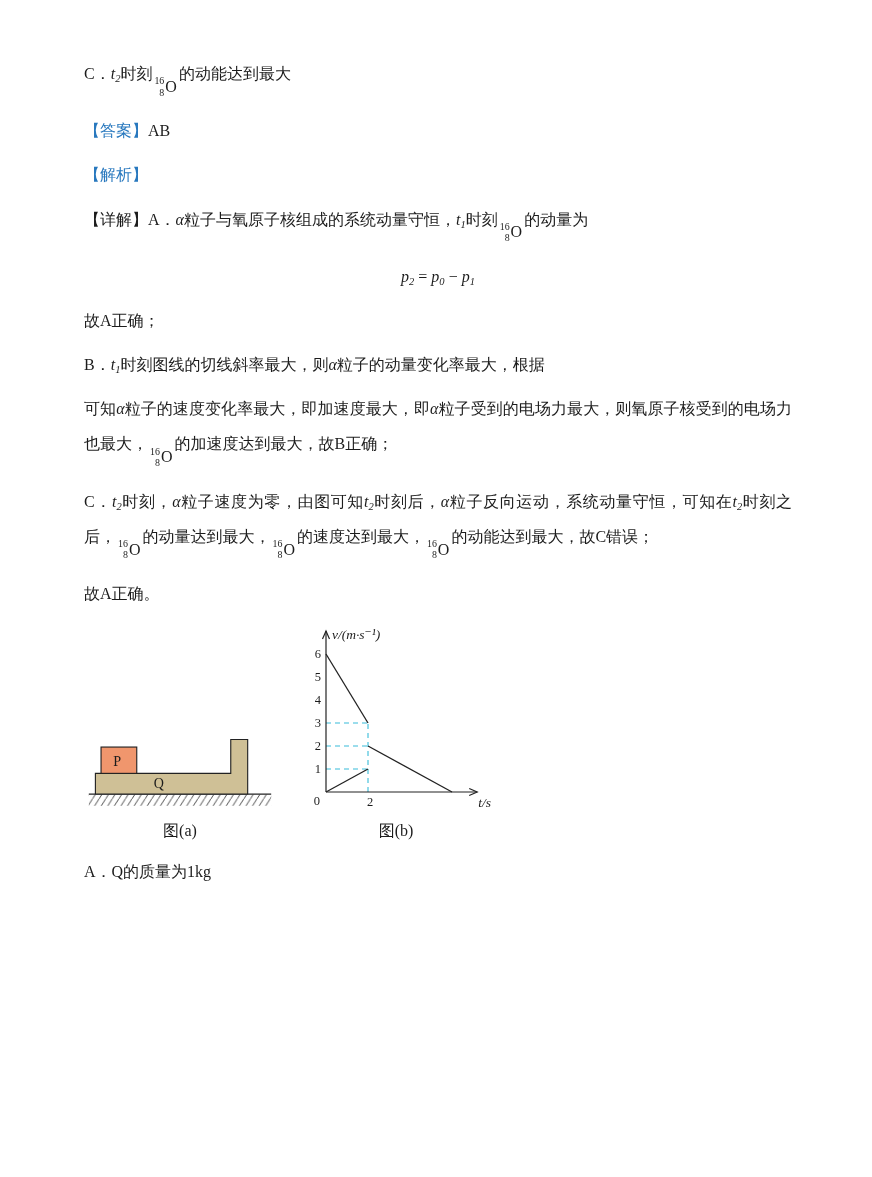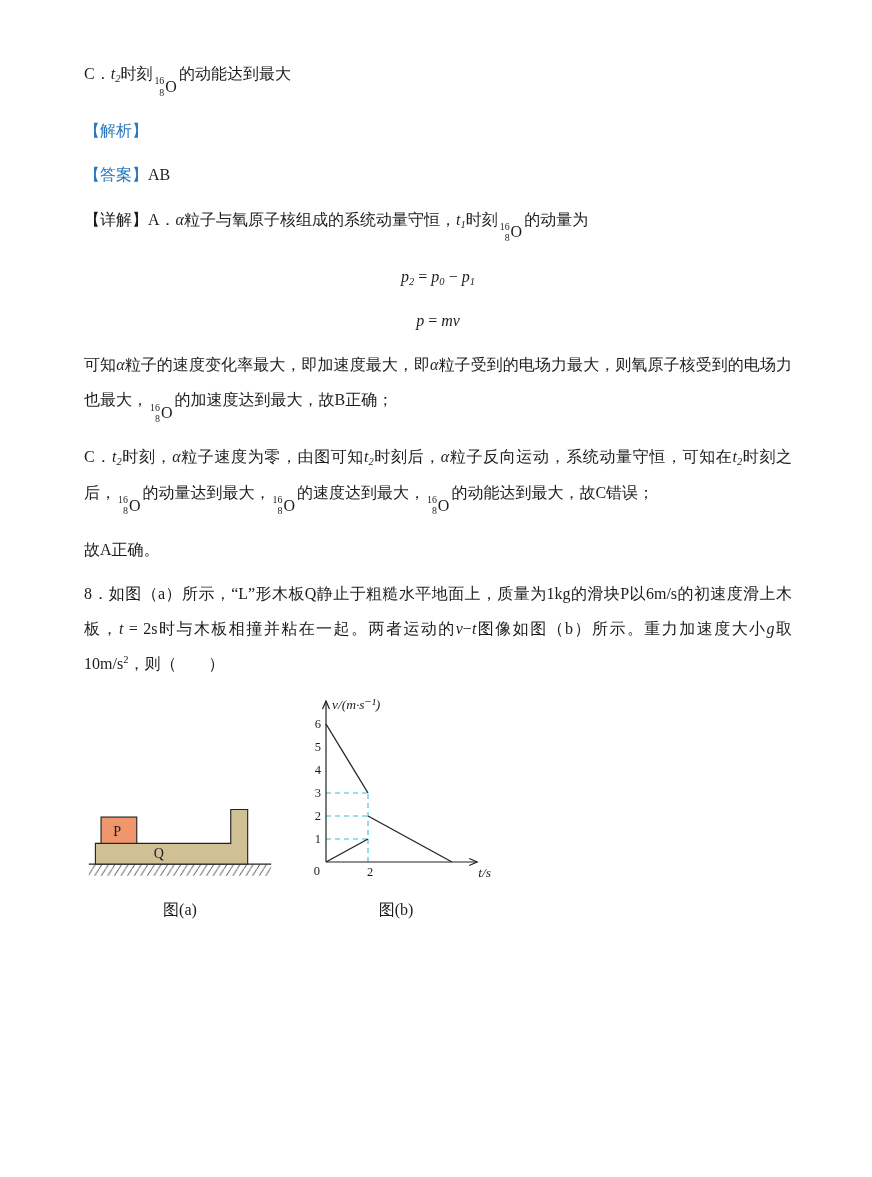--- a/index.html
+++ b/index.html
@@ -13,21 +13,21 @@
   p.formula{text-align:center;}
   .blue{color:var(--accent-blue,#2878be);}
   .var{font-style:italic;text-align:center;}
   sub,sup{font-size:0.66em;line-height:0;}
   sub{vertical-align:-0.3em;}
   sup{vertical-align:0.6em;}
   .iso{display:inline-flex;align-items:center;vertical-align:-0.34em;margin:0 2px;justify-content:flex-end;}
   .iso-sc{display:inline-flex;flex-direction:column;align-items:flex-end;font-size:0.62em;line-height:1.12;margin-right:1px;}
   .figures{display:flex;align-items:flex-end;gap:22px;margin:4px 0 12px 2px;}
   .fig{display:flex;flex-direction:column;align-items:center;}
-  .caption{margin-top:14px;font-size:16px;}
+  .caption{margin-top:5px;font-size:16px;}
   .board{fill:var(--board-q,#cfc096);stroke:#222;stroke-width:1.2;}
   .blockp{fill:var(--block-p,#f0966d);stroke:#222;stroke-width:1.2;}
   .figlabel{font-size:15px;fill:#1c1c1c;font-family:"Liberation Serif","DejaVu Serif",serif;}
   .ax{stroke:#222;stroke-width:1.2;fill:none;}
   .series{stroke:#222;stroke-width:1.3;fill:none;}
   .guide{stroke:var(--dash-cyan,#38bcd9);stroke-width:1.1;fill:none;stroke-dasharray:5 4;}
   .tick{font-size:12.5px;fill:#1c1c1c;font-family:"Liberation Serif","DejaVu Serif",serif;}
   .axlabel{font-size:13.5px;fill:#1c1c1c;font-style:italic;font-family:"Liberation Serif","DejaVu Serif",serif;}
 </style>
 </head>
@@ -37,40 +37,41 @@
 
   <p class="line">C．<span class="var">t<sub>2</sub></span>时刻<span class="iso">
         <span class="iso-sc">
           <span>16</span>
           <span>8</span>
         </span>
         <span class="iso-sym">O</span>
       </span>的动能达到最大</p>
 
   <p class="line">
-    <span class="blue">【解析】</span>
+    <span class="blue">【答案】</span><span>AB</span>
   </p>
 
   <p class="line">
-    <span class="blue">【答案】</span><span>AB</span>
+    <span class="blue">【解析】</span>
   </p>
 
   <p class="line">【详解】A．<span class="var">α</span>粒子与氧原子核组成的系统动量守恒，<span class="var">t<sub>1</sub></span>时刻<span class="iso">
         <span class="iso-sc">
           <span>16</span>
           <span>8</span>
         </span>
         <span class="iso-sym">O</span>
       </span>的动量为</p>
 
   <p class="line formula"><span class="var">p<sub>2</sub></span> = <span class="var">p<sub>0</sub></span> − <span class="var">p<sub>1</sub></span></p>
 
+  <p class="line">故A正确；</p>
 
+  <p class="line">B．<span class="var">t<sub>1</sub></span>时刻图线的切线斜率最大，则<span class="var">α</span>粒子的动量变化率最大，根据</p>
 
-  <p class="line formula"><span class="var">p</span> = <span class="var">mv</span></p>
 
   <p class="line">可知<span class="var">α</span>粒子的速度变化率最大，即加速度最大，即<span class="var">α</span>粒子受到的电场力最大，则氧原子核受到的电场力也最大，<span class="iso">
         <span class="iso-sc">
           <span>16</span>
           <span>8</span>
         </span>
         <span class="iso-sym">O</span>
       </span>的加速度达到最大，故B正确；</p>
 
   <p class="line">C．<span class="var">t<sub>2</sub></span>时刻，<span class="var">α</span>粒子速度为零，由图可知<span class="var">t<sub>2</sub></span>时刻后，<span class="var">α</span>粒子反向运动，系统动量守恒，可知在<span class="var">t<sub>2</sub></span>时刻之后，<span class="iso">
@@ -89,21 +90,20 @@
         <span class="iso-sc">
           <span>16</span>
           <span>8</span>
         </span>
         <span class="iso-sym">O</span>
       </span>的动能达到最大，故C错误；</p>
 
 
   <p class="line">故A正确。</p>
 
-  <p class="line">8．如图（a）所示，“L”形木板Q静止于粗糙水平地面上，质量为1kg的滑块P以6m/s的初速度滑上木板，<span class="var">t</span> = 2s时与木板相撞并粘在一起。两者运动的<span class="var">v</span>−<span class="var">t</span>图像如图（b）所示。重力加速度大小<span class="var">g</span>取10m/s<span><sup>2</sup></span>，则（　　）</p>
 
   <div class="figures">
 
     <div class="fig">
       <svg width="188" height="152" viewBox="0 0 200 161">
         <defs>
           <pattern id="hatch" width="7" height="11" patternUnits="userSpaceOnUse">
             <line x1="0" y1="11" x2="7" y2="0" stroke="#444" stroke-width="1"></line>
           </pattern>
         </defs>
@@ -139,14 +139,15 @@
           <polyline class="series" points="30,172 72,149"></polyline>
           <polyline class="series" points="72,126 156,172"></polyline>
           <text class="axlabel" x="36" y="19">v/(m·s⁻¹)</text>
           <text class="axlabel" x="182.20000000000002" y="187">t/s</text>
         </svg>
       <div class="caption">图(b)</div>
     </div>
 
   </div>
 
+  <p class="line">A．Q的质量为1kg</p>
 
 </div>
 
 </body></html>

